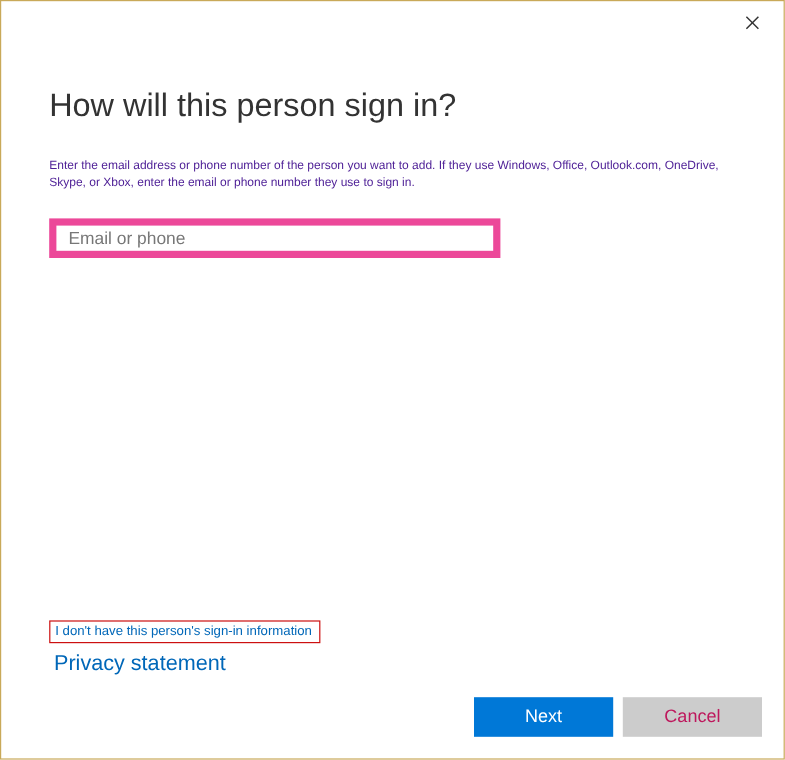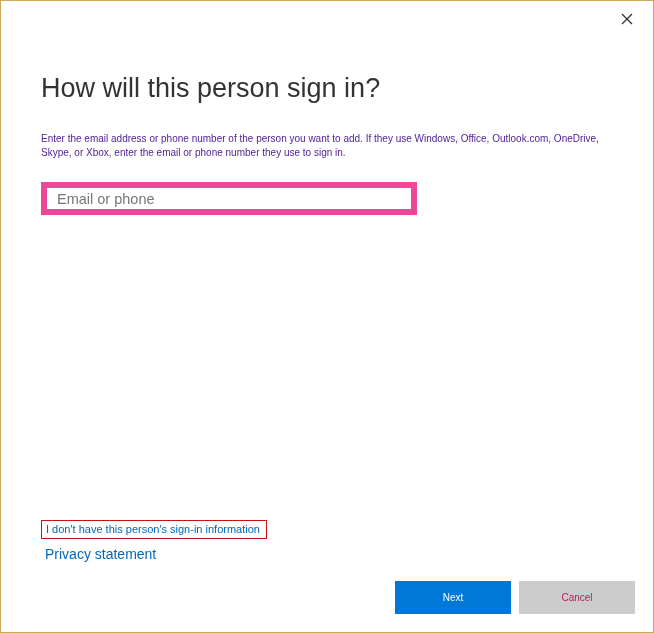--- a/index.html
+++ b/index.html
@@ -74,35 +74,35 @@
       color: #0067b8;
       font-size: 11px;
       cursor: pointer;
       border: 1px solid #cc1010;
       padding: 2px 6px 3px 4px;
       margin-bottom: 6px;
     }
     .privacy-link {
       display: inline-block;
       color: #0067b8;
-      font-size: 14px;
+      font-size: 18px;
       cursor: pointer;
       padding-left: 4px;
     }
     .button-row {
       display: flex;
       justify-content: flex-end;
       gap: 8px;
       padding: 0 18px 18px 0;
     }
     .btn {
       width: 116px;
       height: 33px;
       border: none;
-      font-size: 10px;
+      font-size: 15px;
       cursor: pointer;
       display: flex;
       align-items: center;
       justify-content: center;
     }
     .btn-primary {
       background: #0078d7;
       color: #ffffff;
     }
     .btn-secondary {

